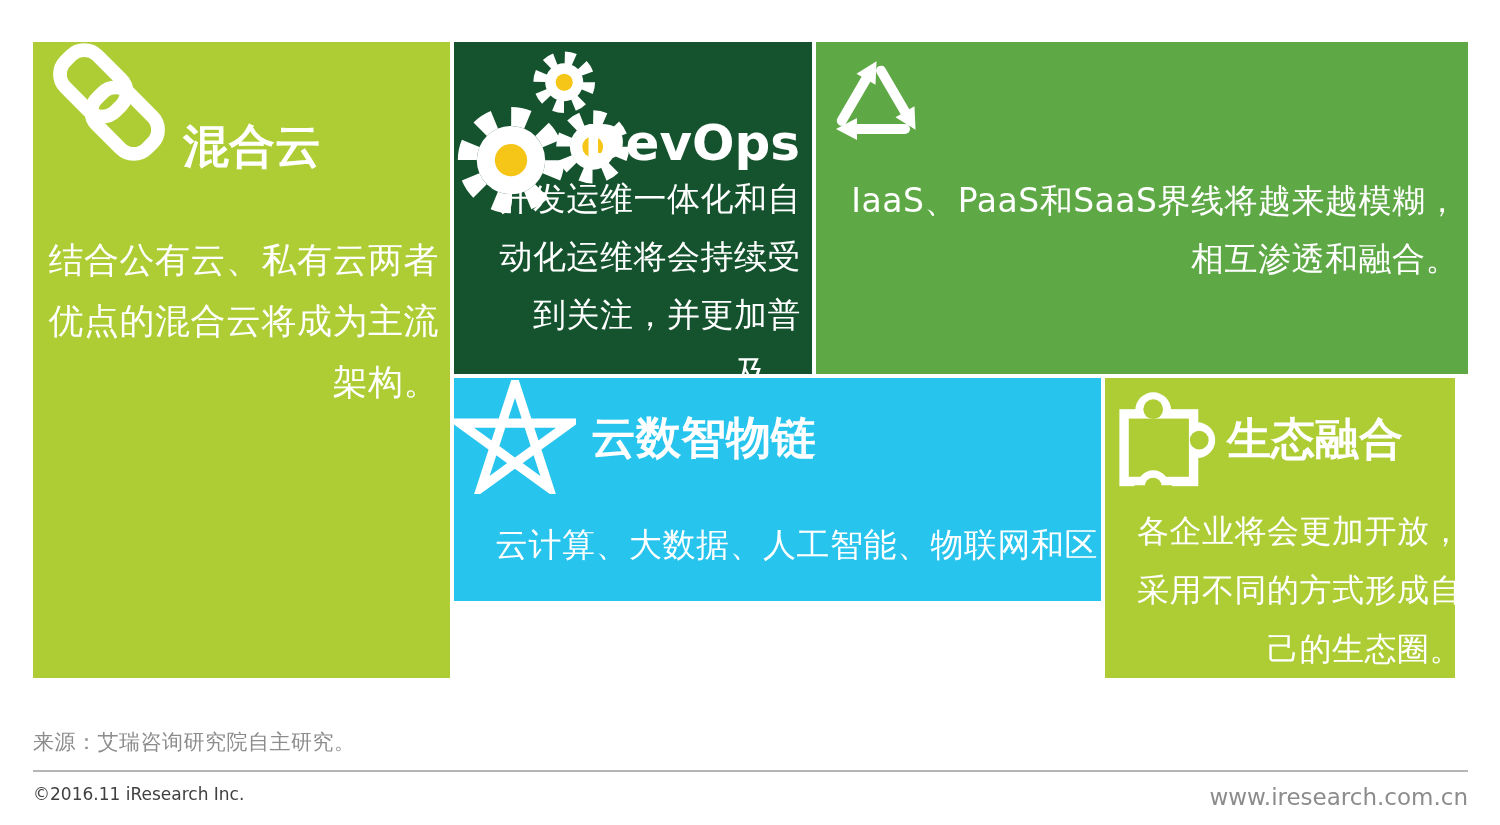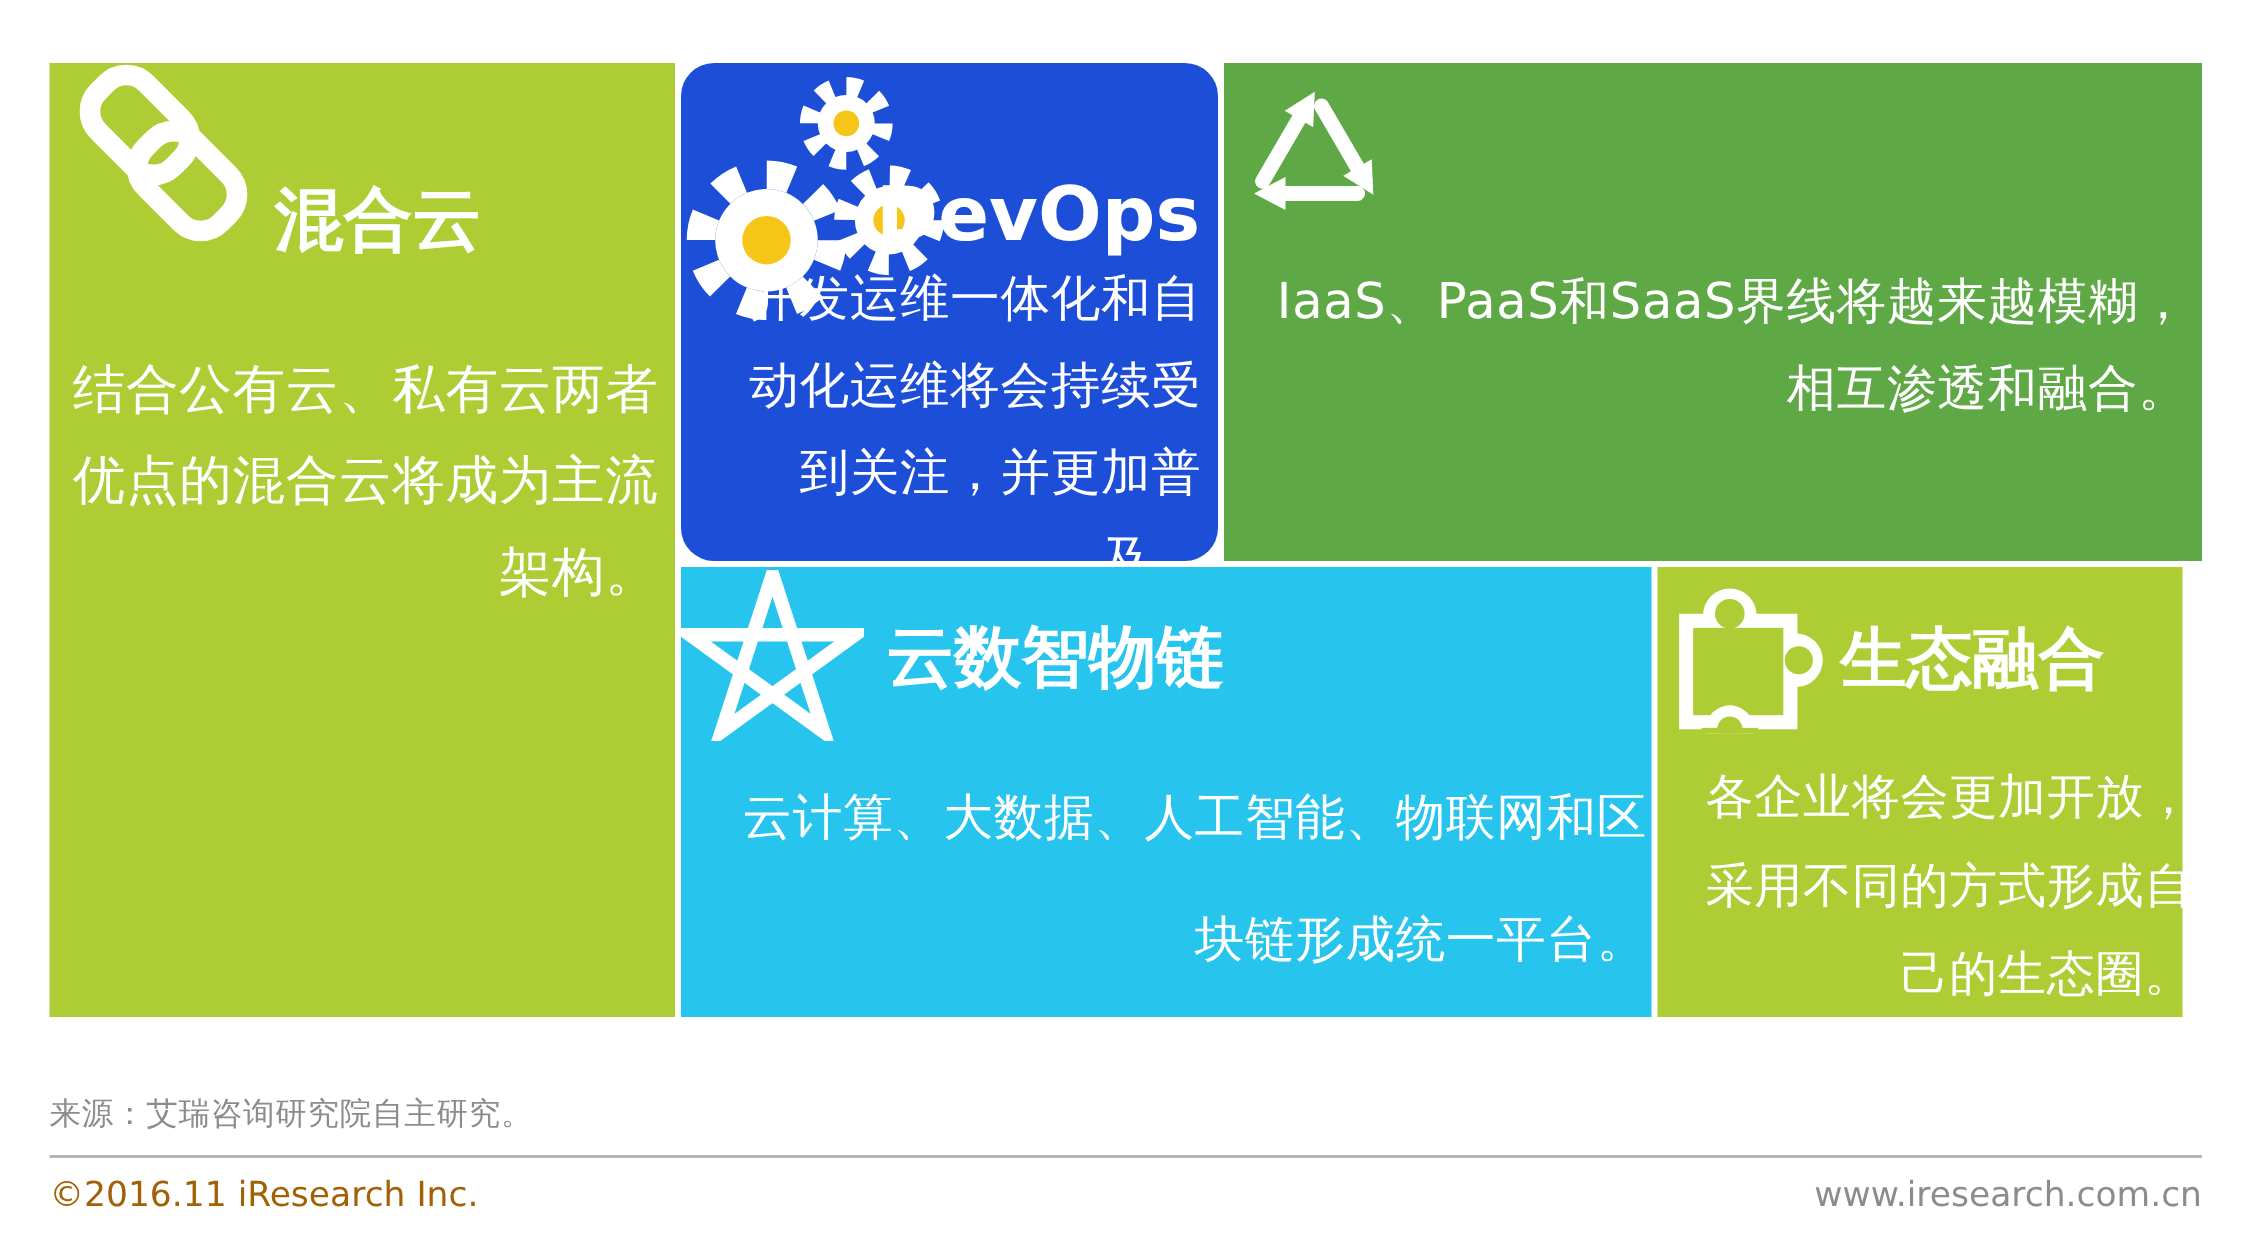--- a/index.html
+++ b/index.html
@@ -30,41 +30,41 @@
   #card-1{left:454px;top:42px;width:358px;height:332px;}
   #card-1 .icon{left:0px;top:0px;}
   #card-1 .title{left:130px;top:72px;font-size:50px;}
   #card-1 .body{left:13px;top:128px;width:334px;font-size:33px;line-height:58px;}
 
   #card-2{left:816px;top:42px;width:652px;height:332px;}
   #card-2 .icon{left:10px;top:8px;}
   #card-2 .title{left:127px;top:70px;font-size:50px;}
   #card-2 .body{left:15px;top:130px;width:628px;font-size:33px;line-height:58px;}
 
-  #card-3{left:454px;top:378px;width:647px;height:300px;}
+  #card-3{left:454px;top:378px;width:647px;height:223px;}
   #card-3 .icon{left:0px;top:2px;}
   #card-3 .title{left:137px;top:30px;font-size:45px;}
   #card-3 .body{left:14px;top:126px;width:630px;font-size:33px;line-height:81px;}
 
   #card-4{left:1105px;top:378px;width:350px;height:300px;}
   #card-4 .icon{left:5px;top:3px;}
   #card-4 .title{left:122px;top:32px;font-size:44px;}
   #card-4 .body{left:15px;top:124px;width:342px;font-size:32px;line-height:59px;}
 
   .footer-source{
     position:absolute;left:33px;top:728px;
     font-size:21px;color:#8c8c8c;letter-spacing:0.5px;
   }
   .footer-divider{
     position:absolute;left:33px;top:770px;width:1435px;height:0;
     border-top:2px solid #b5b5b5;
   }
   .footer-copyright{
     position:absolute;left:33px;top:784px;
-    font-size:23px;color:#a16207;
+    font-size:17px;color:#404040;
   }
   .footer-website{
     position:absolute;right:32px;top:784px;
     font-size:23px;color:#8c8c8c;
   }
 </style>
 </head>
 <body>
 
 <div class="canvas">
@@ -75,21 +75,21 @@
         <g fill="none" stroke="#ffffff" stroke-width="14">
           <rect x="21" y="5" width="46" height="72" rx="19" transform="rotate(-45 44 41)"></rect>
           <rect x="53" y="43" width="46" height="72" rx="19" transform="rotate(-45 76 79)"></rect>
         </g>
       </svg>
     </span>
     <span class="title">混合云</span>
     <p class="body">结合公有云、私有云两者优点的混合云将成为主流架构。</p>
   </div>
 
-  <div class="card" id="card-1" style="background-color: #1d4ed8; border-radius: 22px;">
+  <div class="card" id="card-1" style="background-color: #14532d;">
     <span class="icon">
       <svg width="190" height="185" viewBox="0 0 200 190">
 
         <circle cx="60" cy="122" r="36" fill="#ffffff"></circle>
         <circle cx="60" cy="122" r="46" fill="none" stroke="#ffffff" stroke-width="20" stroke-dasharray="18 18.1"></circle>
         <circle cx="60" cy="122" r="17" fill="#f5c517"></circle>
 
         <circle cx="116" cy="40" r="20" fill="#ffffff"></circle>
         <circle cx="116" cy="40" r="26" fill="none" stroke="#ffffff" stroke-width="13" stroke-dasharray="10.2 10.2"></circle>
         <circle cx="116" cy="40" r="9" fill="#f5c517"></circle>

